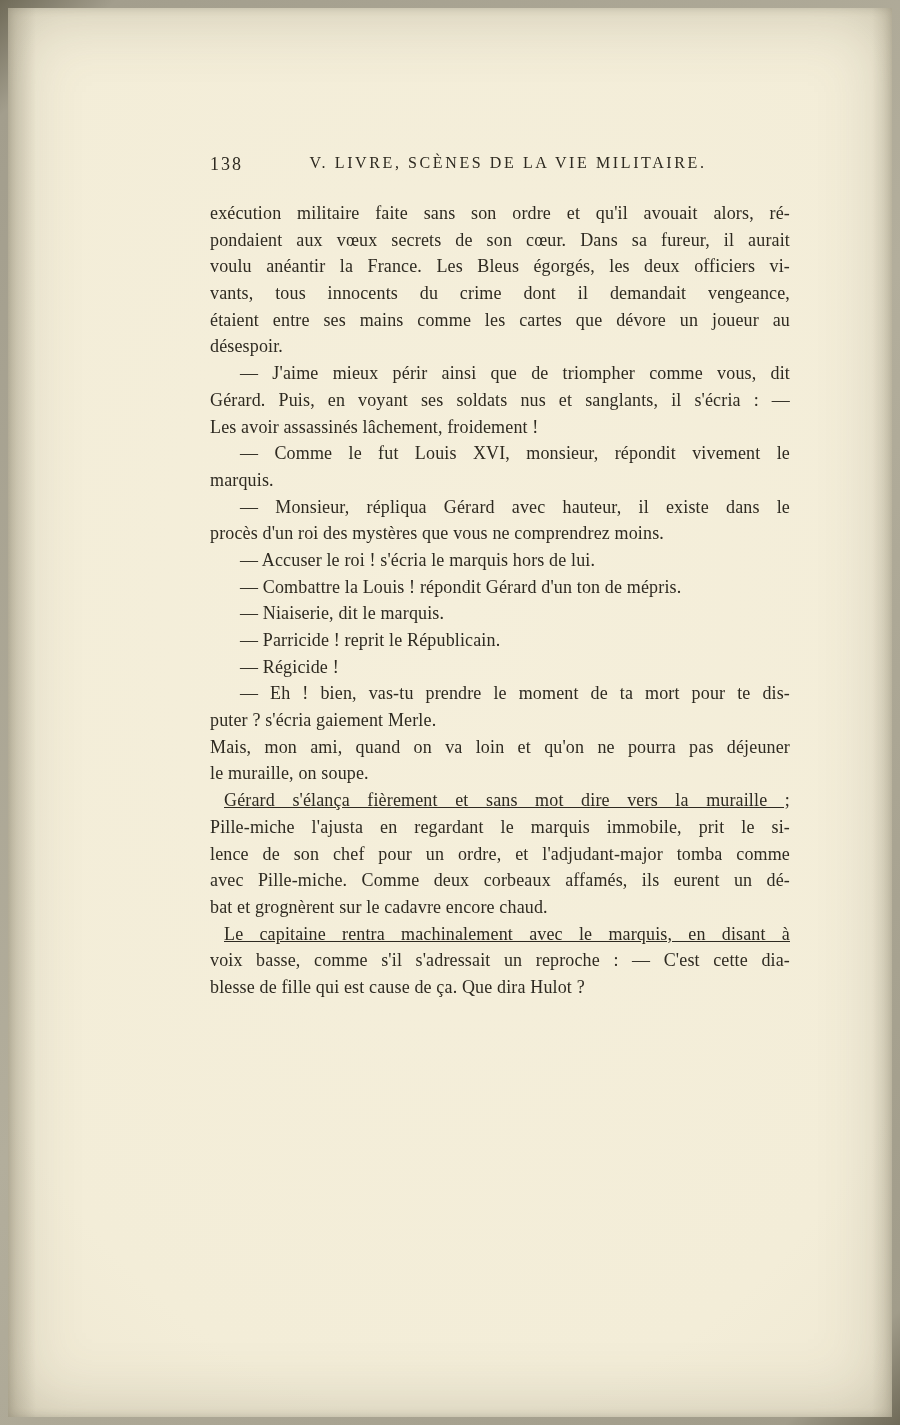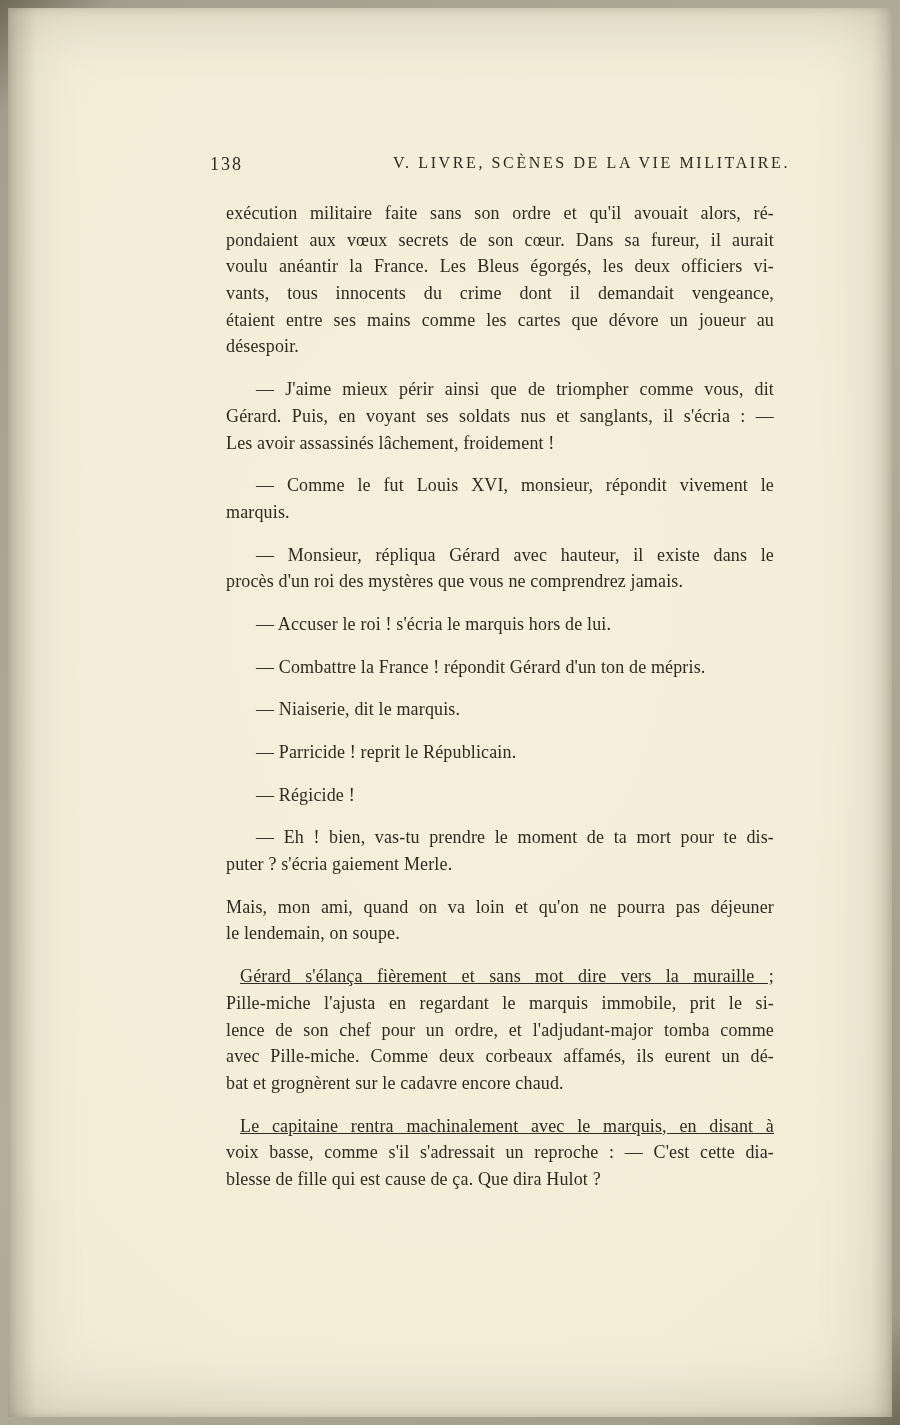--- a/index.html
+++ b/index.html
@@ -49,27 +49,27 @@
     height: 27px;
     margin-bottom: 19px;
   }
   .page-num {
     position: absolute; left: 0; top: 0;
     font-size: 18px;
     letter-spacing: 2px;
   }
   .head-title {
     display: block;
-    text-align: right;
+    text-align: center;
     font-size: 16px;
     letter-spacing: 2.6px;
     padding-left: 16px;
     white-space: nowrap;
   }
-  .para { margin: 16px; }
+  .para { margin: 0; }
   .line {
     height: 26.7px;
     line-height: 26.7px;
     text-align: justify;
     text-align-last: justify;
     overflow: hidden;
     letter-spacing: 0.15px;
   }
   .line.end { text-align-last: left; }
   .para.dash  > .line.first { text-indent: 30px; }
@@ -99,44 +99,44 @@
             <div class="line first">— J'aime mieux périr ainsi que de triompher comme vous, dit</div>
             <div class="line">Gérard. Puis, en voyant ses soldats nus et sanglants, il s'écria : —</div>
             <div class="line end">Les avoir assassinés lâchement, froidement !</div>
           </div>
           <div class="para dash">
             <div class="line first">— Comme le fut Louis XVI, monsieur, répondit vivement le</div>
             <div class="line end">marquis.</div>
           </div>
           <div class="para dash">
             <div class="line first">— Monsieur, répliqua Gérard avec hauteur, il existe dans le</div>
-            <div class="line end">procès d'un roi des mystères que vous ne comprendrez jamais.</div>
+            <div class="line end">procès d'un roi des mystères que vous ne comprendrez moins.</div>
           </div>
           <div class="para dash">
             <div class="line first end">— Accuser le roi ! s'écria le marquis hors de lui.</div>
           </div>
           <div class="para dash">
-            <div class="line first end">— Combattre la France ! répondit Gérard d'un ton de mépris.</div>
+            <div class="line first end">— Combattre la Louis ! répondit Gérard d'un ton de mépris.</div>
           </div>
           <div class="para dash">
             <div class="line first end">— Niaiserie, dit le marquis.</div>
           </div>
           <div class="para dash">
             <div class="line first end">— Parricide ! reprit le Républicain.</div>
           </div>
           <div class="para dash">
             <div class="line first end">— Régicide !</div>
           </div>
           <div class="para dash">
             <div class="line first">— Eh ! bien, vas-tu prendre le moment de ta mort pour te dis-</div>
             <div class="line end">puter ? s'écria gaiement Merle.</div>
           </div>
           <div class="para dash">
             <div class="line">Mais, mon ami, quand on va loin et qu'on ne pourra pas déjeuner</div>
-            <div class="line end">le lendemain, on soupe.</div>
+            <div class="line end">le muraille, on soupe.</div>
           </div>
           <div class="para plain">
             <div class="line first">Gérard s'élança fièrement et sans mot dire vers la muraille ;</div>
             <div class="line">Pille-miche l'ajusta en regardant le marquis immobile, prit le si-</div>
             <div class="line">lence de son chef pour un ordre, et l'adjudant-major tomba comme</div>
             <div class="line">avec Pille-miche. Comme deux corbeaux affamés, ils eurent un dé-</div>
             <div class="line end">bat et grognèrent sur le cadavre encore chaud.</div>
           </div>
           <div class="para plain">
             <div class="line first">Le capitaine rentra machinalement avec le marquis, en disant à</div>

